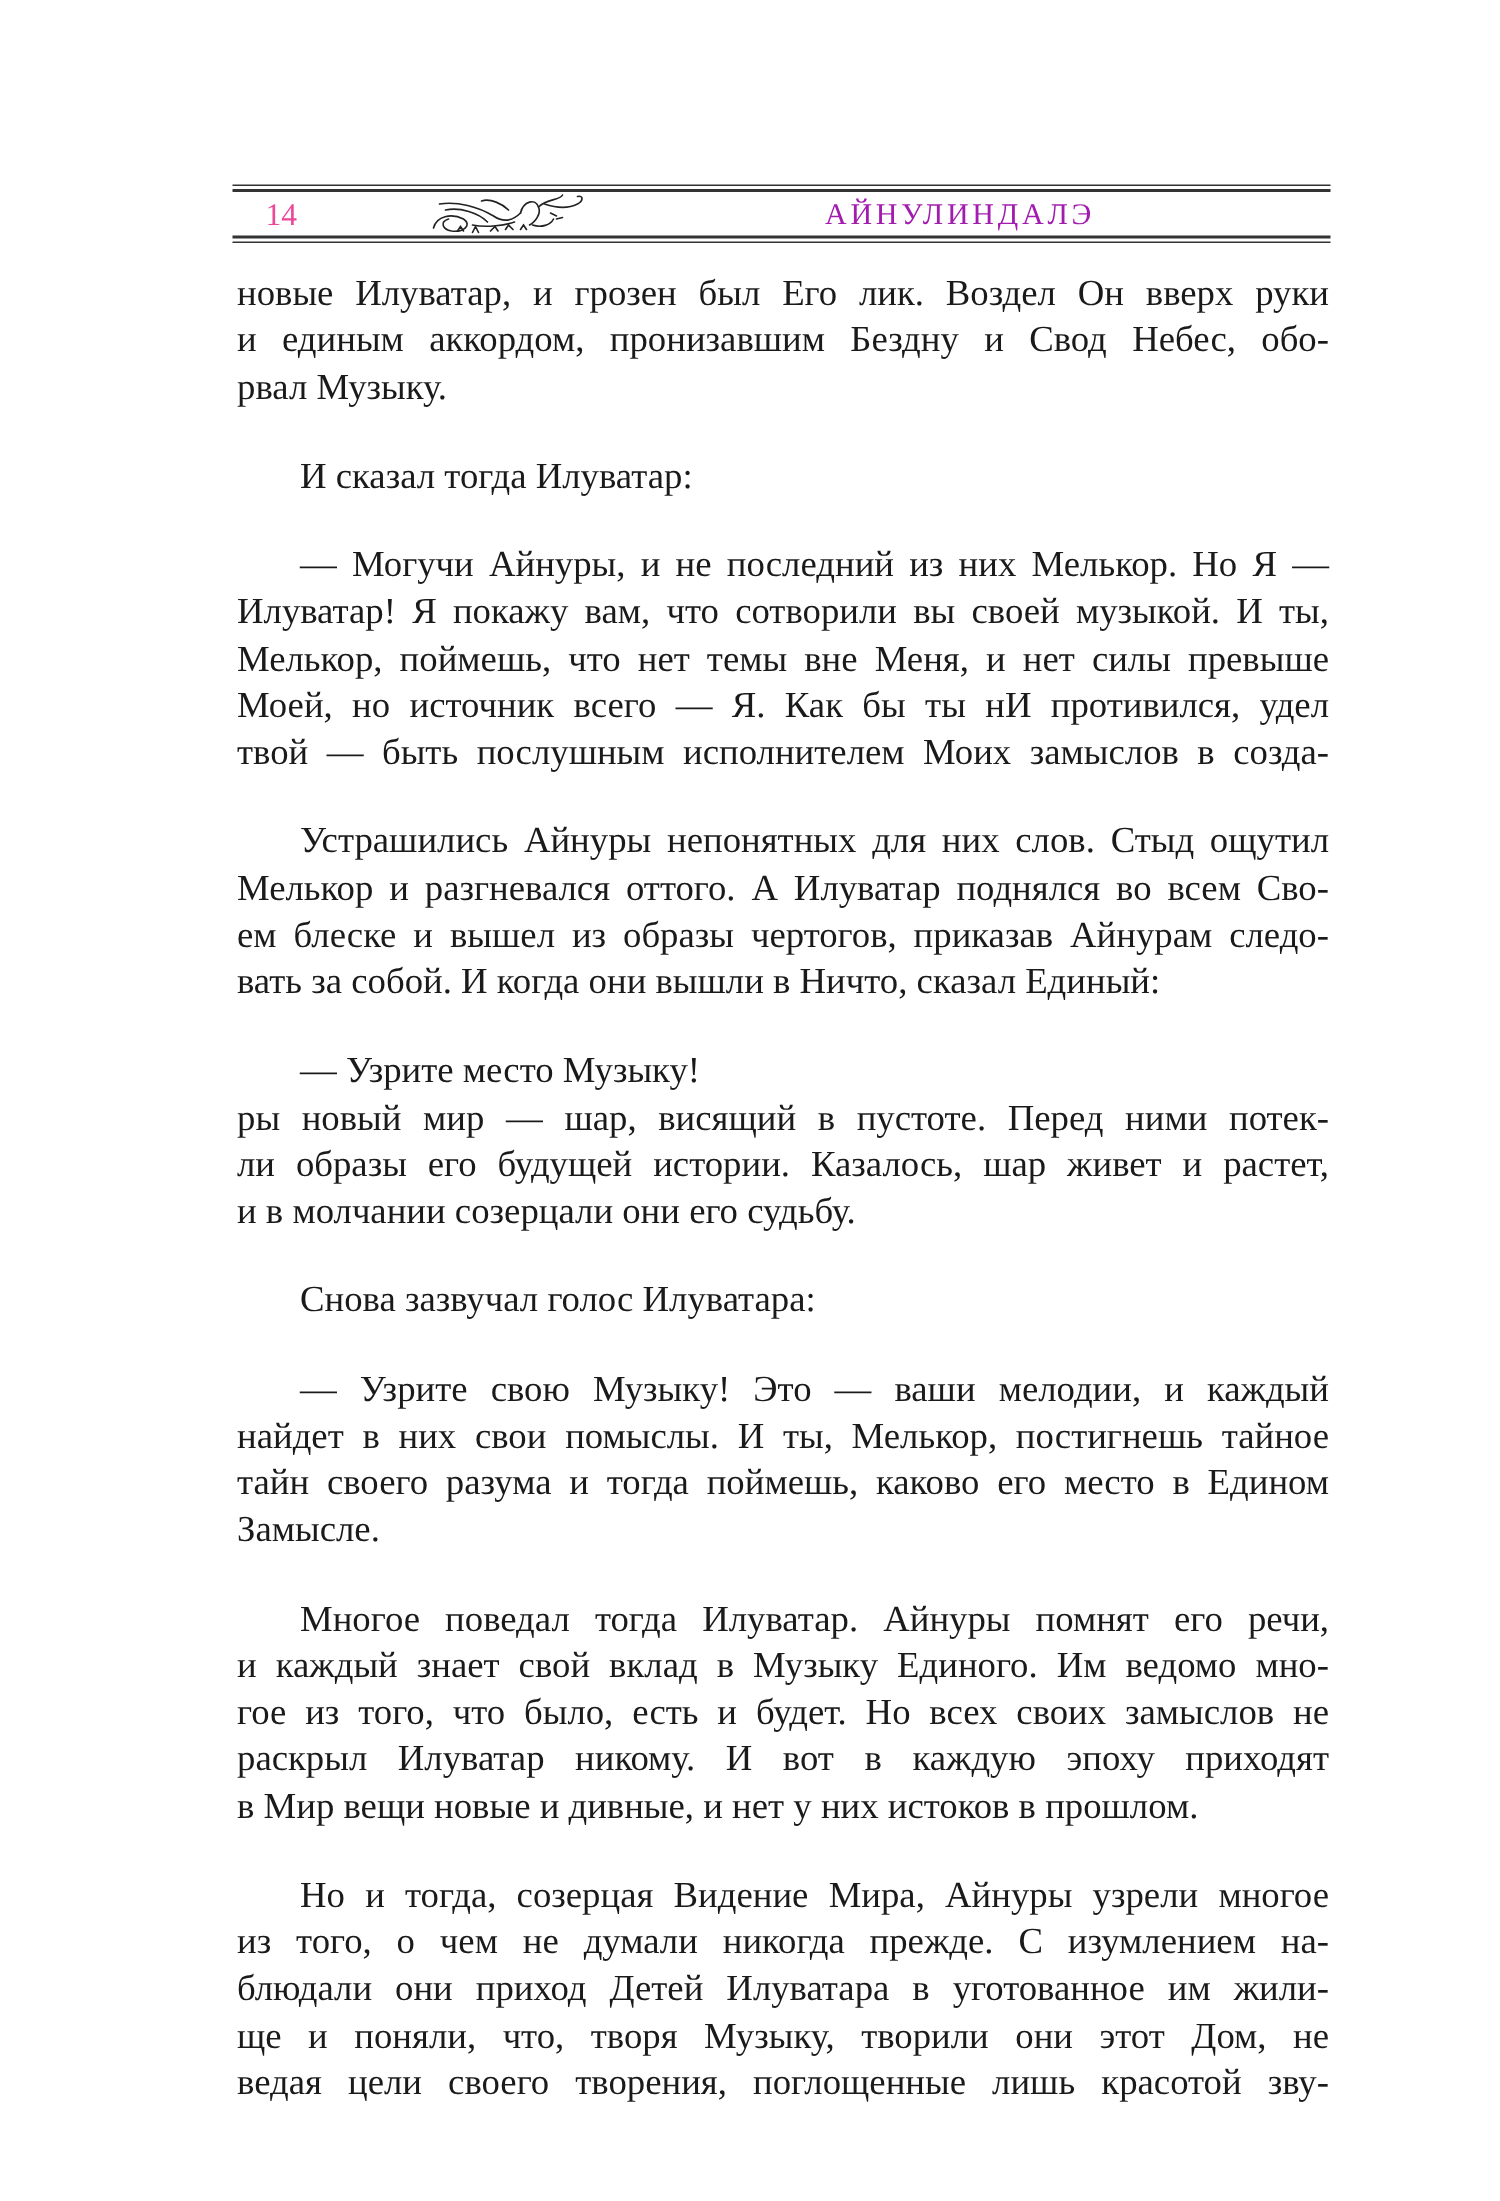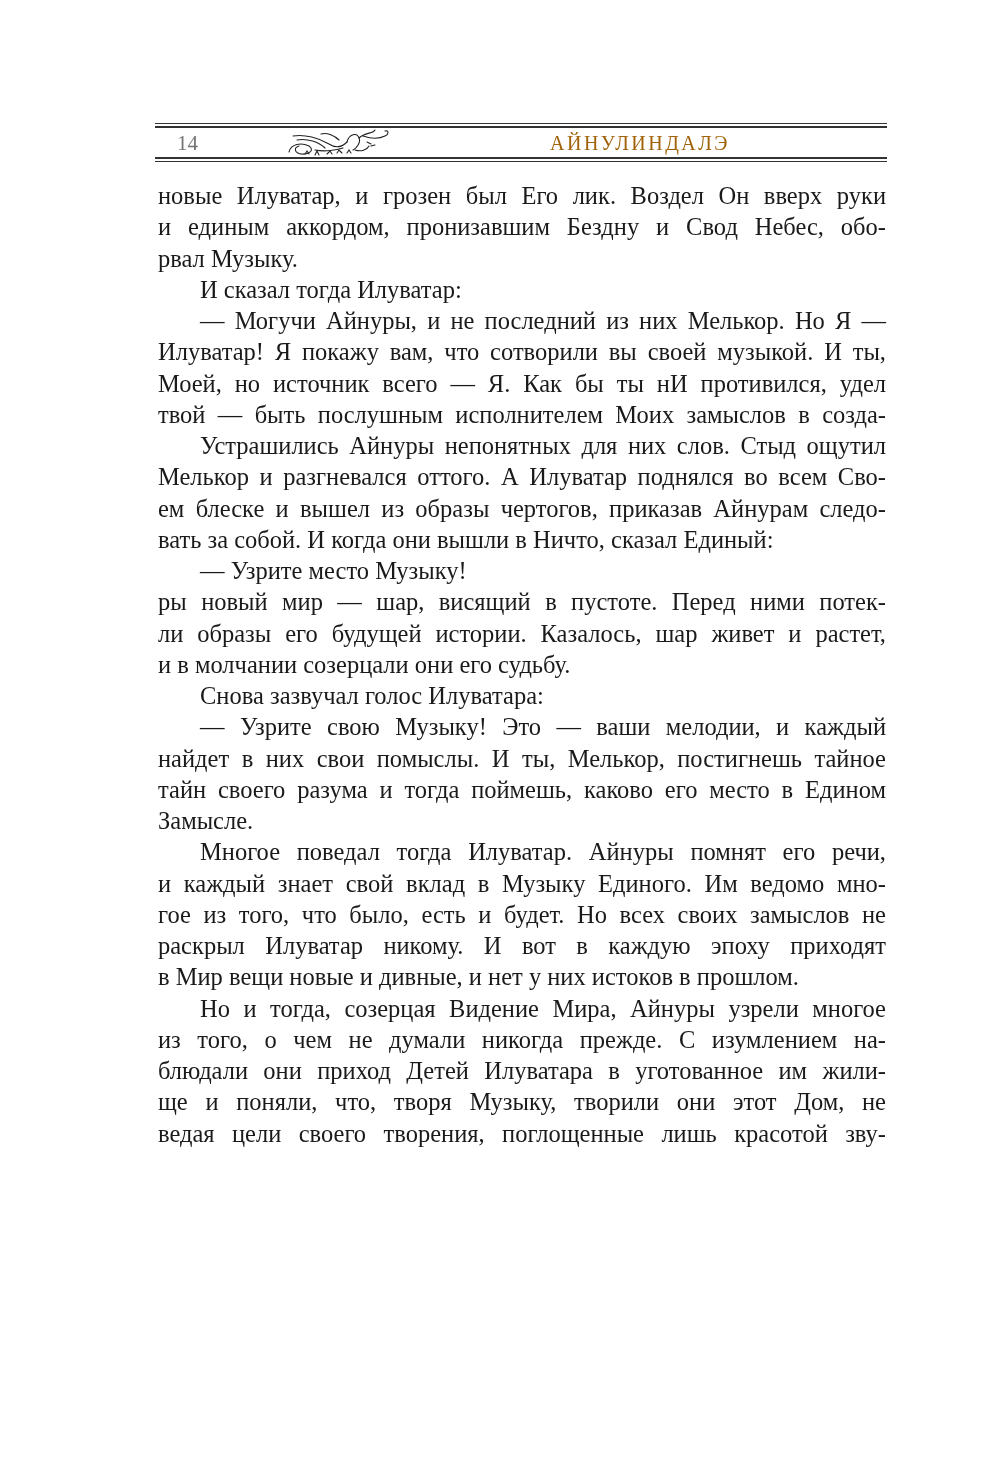--- a/index.html
+++ b/index.html
@@ -29,56 +29,56 @@
     height: 5px;
   }
   .rule.top { top: 0; border-top: 1.5px solid #333; border-bottom: 2px solid #333; height: 2px; }
   .rule.bottom { top: 34px; border-top: 2px solid #333; border-bottom: 1.5px solid #333; height: 2px; }
   .page-number {
     position: absolute;
     left: 22px;
     top: 9px;
     font-size: 21px;
     line-height: 22px;
-    color: #737373;
+    color: #ec4899;
   }
   .ornament {
     position: absolute;
     left: 130px;
     top: 5px;
     width: 110px;
     height: 28px;
   }
   .running-title {
     position: absolute;
     left: 395px;
     top: 9px;
     font-size: 20px;
     line-height: 22px;
     letter-spacing: 2.5px;
-    color: #a16207;
+    color: #a21caf;
   }
   .body-text {
     position: absolute;
     left: 158px;
     top: 180px;
     width: 728px;
     font-size: 24.5px;
     line-height: 31.25px;
   }
   .line {
     display: block;
     white-space: nowrap;
     text-align: justify;
     text-align-last: justify;
     height: 31.25px;
     overflow: visible;
   }
   .line.last { text-align-last: left; }
-  .line.indent { padding-left: 42px; }
+  .line.indent { padding-left: 42px; margin-top: 28px; }
 </style>
 </head>
 <body>
 
 <div class="header">
   <div class="rule top"></div>
   <span class="page-number">14</span>
   <svg class="ornament" viewBox="0 0 110 28">
     <g fill="none" stroke="#222" stroke-width="1.1" stroke-linecap="round">
       <path d="M8 8 C20 6, 34 10, 44 16 C50 20, 56 20, 62 14"></path>
@@ -98,20 +98,21 @@
   <div class="rule bottom"></div>
 </div>
 
 <div class="body-text" id="body-text">
     <span class="line">новые Илуватар, и грозен был Его лик. Воздел Он вверх руки</span>
     <span class="line">и единым аккордом, пронизавшим Бездну и Свод Небес, обо-</span>
     <span class="line last">рвал Музыку.</span>
     <span class="line indent last">И сказал тогда Илуватар:</span>
     <span class="line indent">— Могучи Айнуры, и не последний из них Мелькор. Но Я —</span>
     <span class="line">Илуватар! Я покажу вам, что сотворили вы своей музыкой. И ты,</span>
+    <span class="line">Мелькор, поймешь, что нет темы вне Меня, и нет силы превыше</span>
     <span class="line">Моей, но источник всего — Я. Как бы ты нИ противился, удел</span>
     <span class="line">твой — быть послушным исполнителем Моих замыслов в созда-</span>
     <span class="line indent">Устрашились Айнуры непонятных для них слов. Стыд ощутил</span>
     <span class="line">Мелькор и разгневался оттого. А Илуватар поднялся во всем Сво-</span>
     <span class="line">ем блеске и вышел из образы чертогов, приказав Айнурам следо-</span>
     <span class="line last">вать за собой. И когда они вышли в Ничто, сказал Единый:</span>
     <span class="line indent last">— Узрите место Музыку!</span>
     <span class="line">ры новый мир — шар, висящий в пустоте. Перед ними потек-</span>
     <span class="line">ли образы его будущей истории. Казалось, шар живет и растет,</span>
     <span class="line last">и в молчании созерцали они его судьбу.</span>

